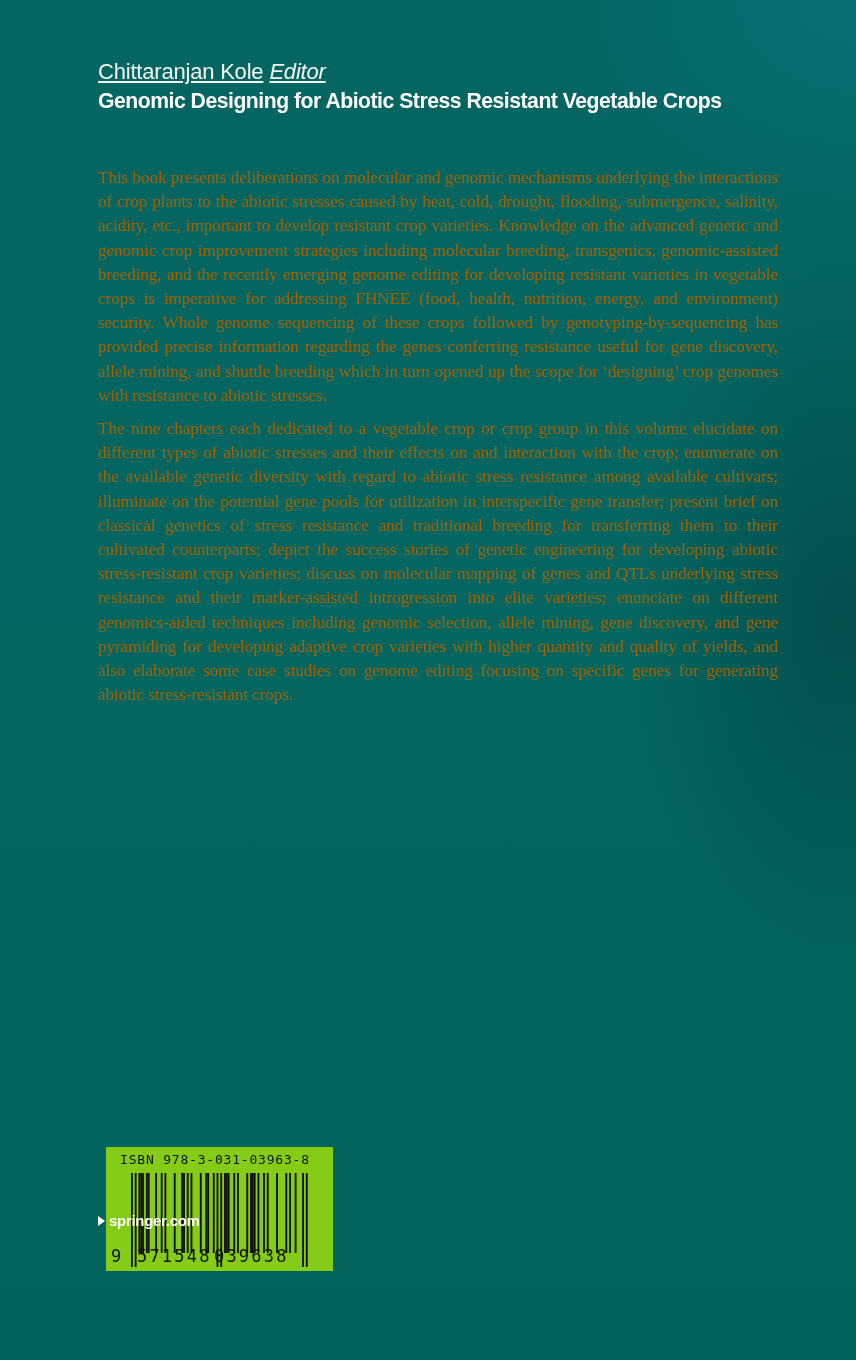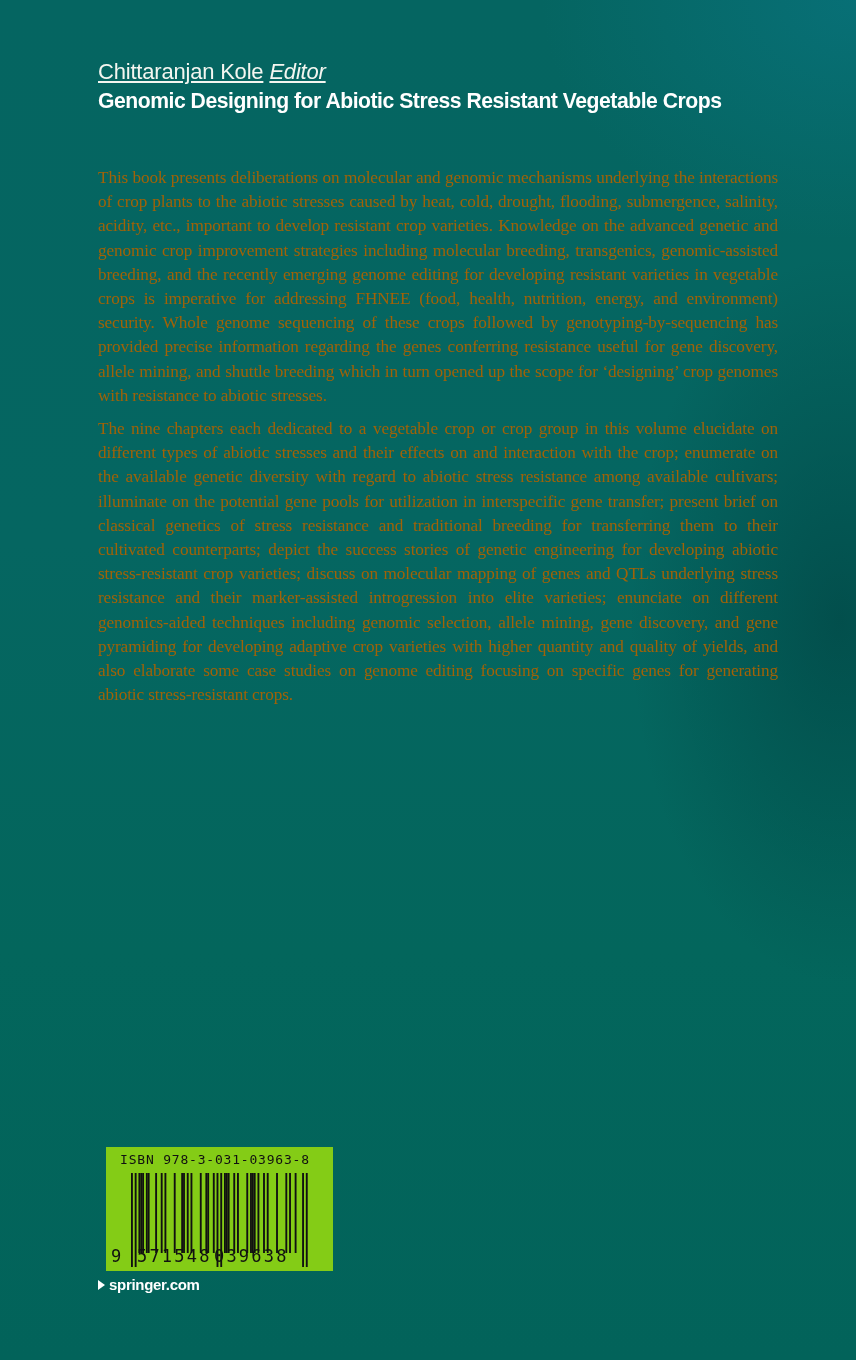--- a/index.html
+++ b/index.html
@@ -37,21 +37,21 @@
     position: absolute; left: 14px; top: 5px;
     font-family: "DejaVu Sans Mono", "Liberation Mono", monospace;
     font-size: 13px; color: #111; letter-spacing: 0.8px; white-space: nowrap;
   }
   .barcode-svg { position: absolute; left: 8px; top: 26px; }
   .barcode-digits {
     position: absolute; top: 99px; font-family: "DejaVu Sans Mono", "Liberation Mono", monospace;
     font-size: 17px; color: #111; line-height: 20px;
   }
   .footer-link {
-    position: absolute; left: 98px; top: 1276px;
+    position: absolute; left: 98px; top: 1212px;
     font-family: "Liberation Sans", "DejaVu Sans", sans-serif;
     font-weight: bold; font-size: 15px; color: #ffffff; letter-spacing: -0.3px;
     display: flex; align-items: center; text-decoration: none;
   }
   .footer-link .arrow {
     width: 0; height: 0; border-left: 7px solid #ffffff;
     border-top: 5px solid transparent; border-bottom: 5px solid transparent; margin-right: 4px;
   }
 </style>
 </head>

